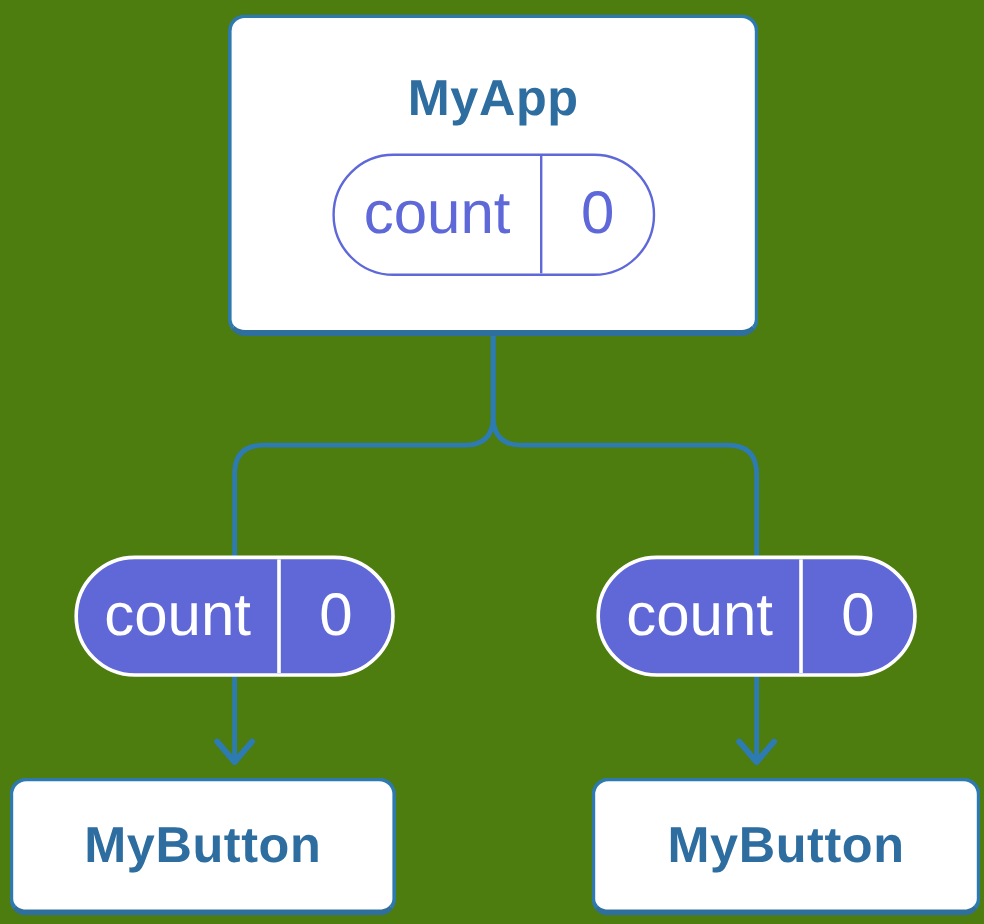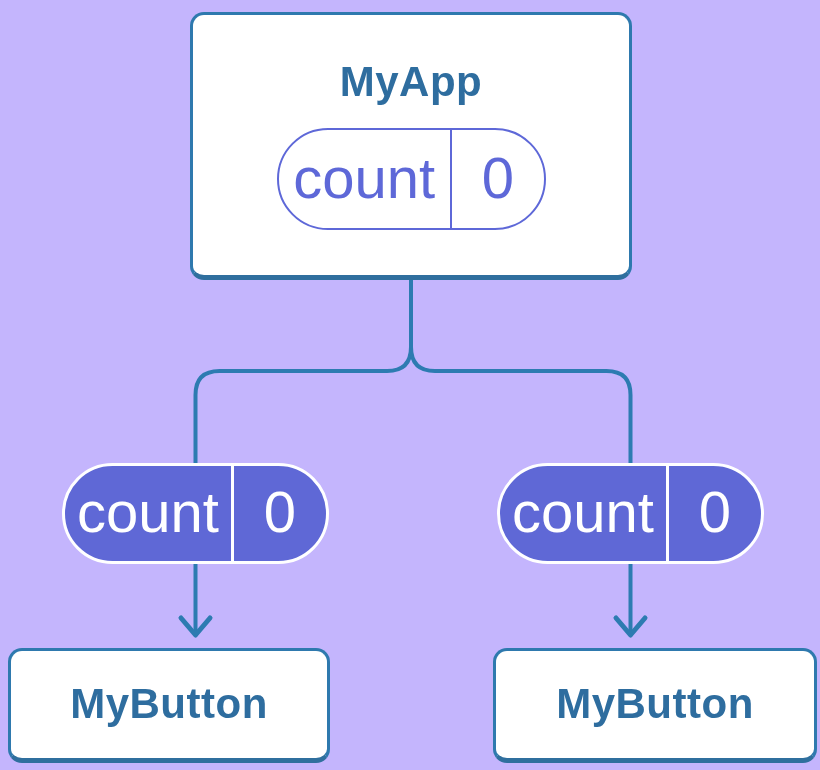--- a/index.html
+++ b/index.html
@@ -1,19 +1,19 @@
 <!DOCTYPE html>
 <html><head>
 <meta charset="utf-8">
 <style>
   html,body{margin:0;padding:0;}
   .stage{
     position:relative;
     width:820px;height:770px;
-    background:#c4b5fd;
+    background:#4d7c0f;
     font-family:"Liberation Sans",sans-serif;
     overflow:hidden;
   }
   .connector-layer{
     position:absolute;left:0;top:0;width:820px;height:770px;
   }
   .node{
     position:absolute;
     background:#ffffff;
     border:3px solid #2e79ae;
@@ -34,21 +34,21 @@
   }
   .root-title{
     position:absolute;left:0;top:43px;width:100%;
   }
   .pill{
     position:absolute;
     display:flex;
     align-items:stretch;
     border-radius:51px;
     box-sizing:border-box;
-    font-size:58px;
+    font-size:50px;
     overflow:hidden;
   }
   .pill-outline{
     left:84px;top:113px;width:269px;height:102px;
     background:#ffffff;
     border:2.5px solid #5e68d8;
     color:#5e68d8;
   }
   .pill-filled{
     width:267px;height:101px;

